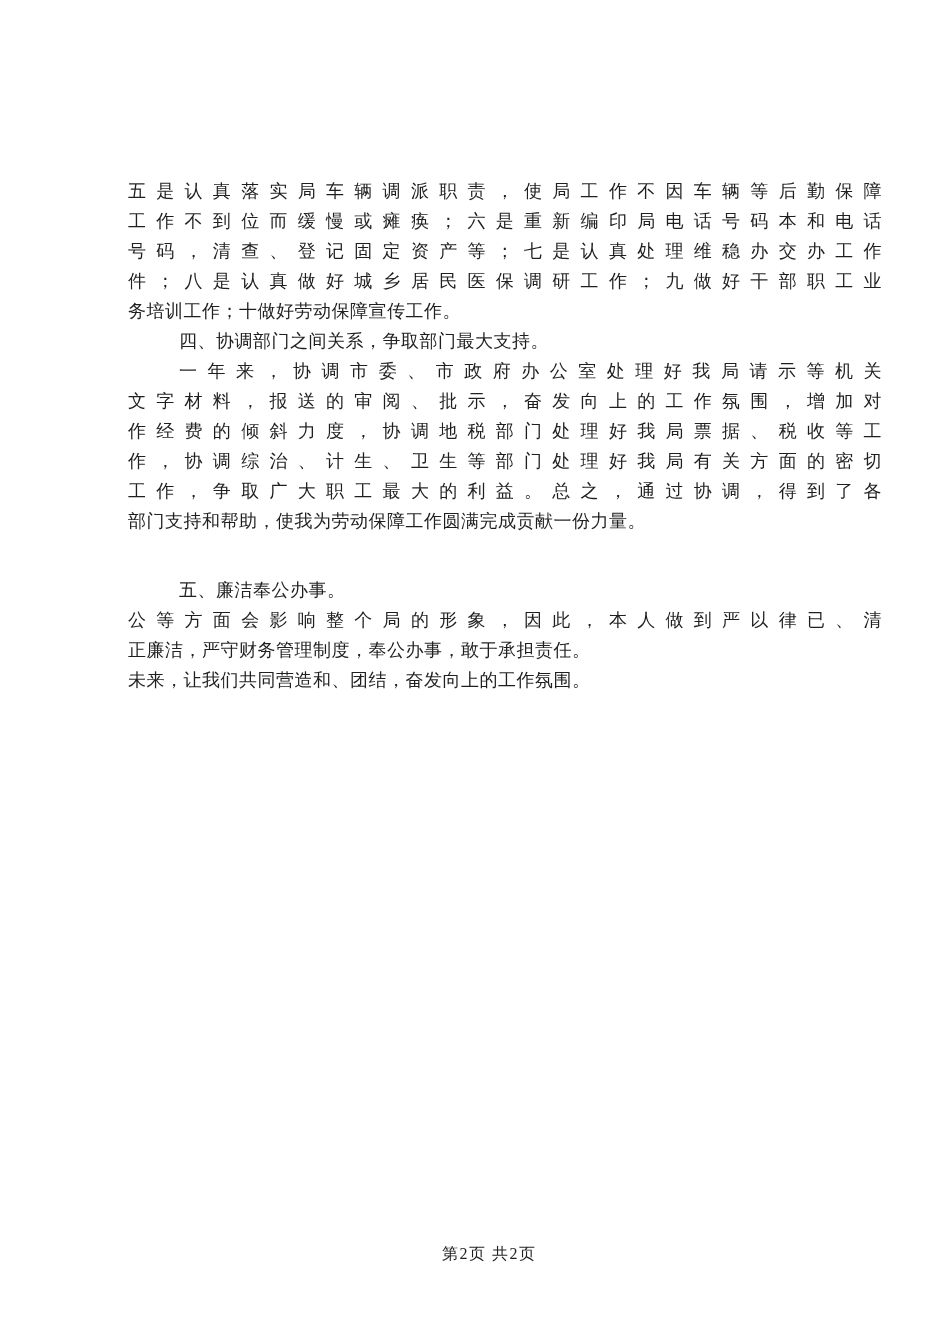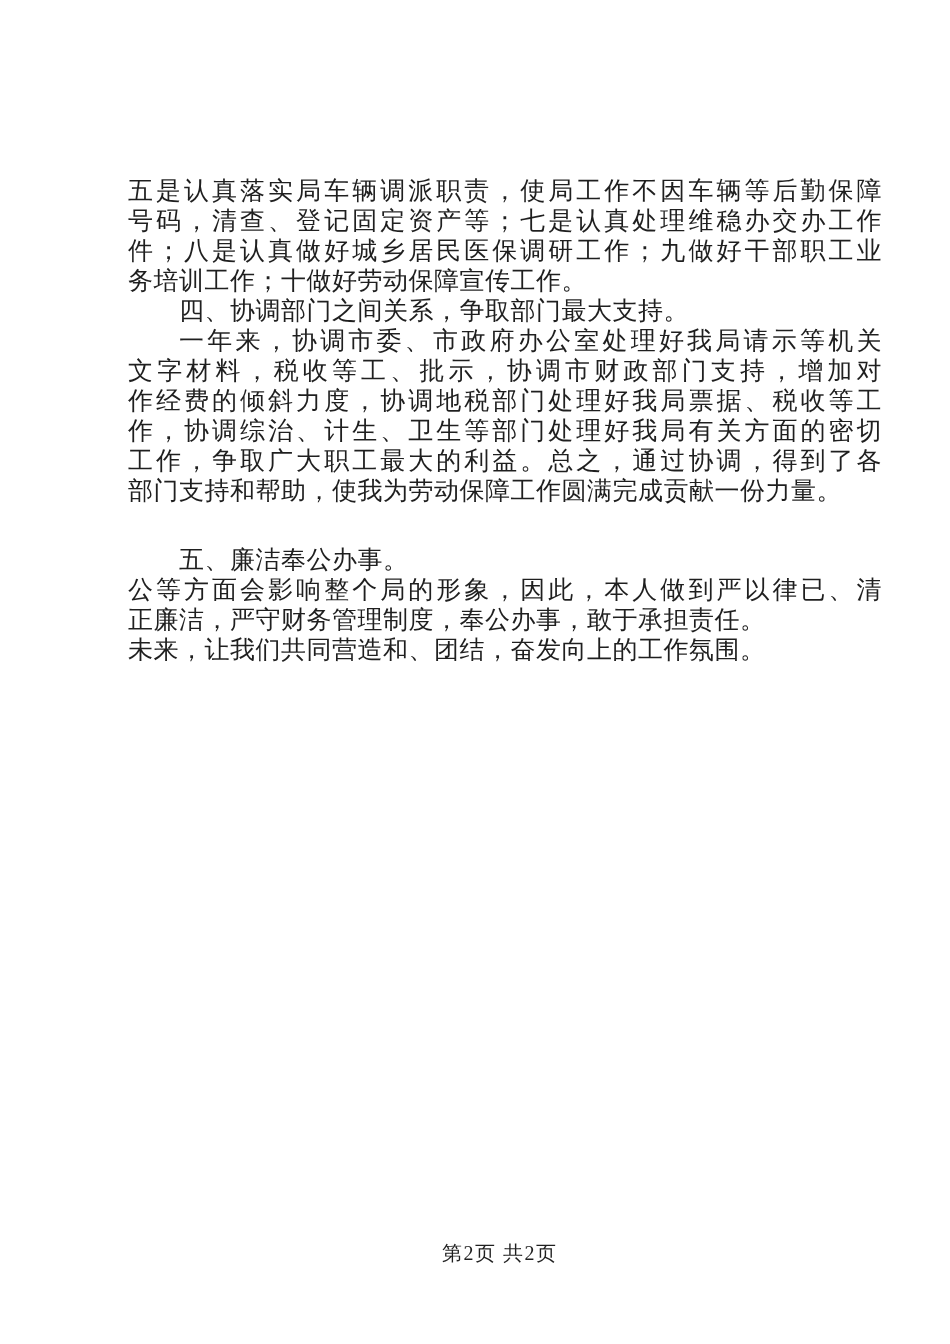--- a/index.html
+++ b/index.html
@@ -16,61 +16,62 @@
     font-family: "Liberation Serif", "DejaVu Serif", serif;
     color: #1f1f1f;
   }
   .text-block {
     position: absolute;
     left: 128px;
     top: 176px;
     width: 754px;
   }
   .line {
-    font-size: 25px;
+    font-size: 18px;
     line-height: 30px;
     min-height: 30px;
     letter-spacing: 0.5px;
     text-align: left;
   }
   .line.just {
     text-align: justify;
     text-align-last: justify;
   }
   .line.ind {
     text-indent: 51px;
   }
   .line.blank {
     min-height: 39px;
     height: 39px;
   }
   .footer {
     position: absolute;
     left: 442px;
     top: 1244px;
-    font-size: 20px;
+    font-size: 16px;
     line-height: 19px;
     letter-spacing: 1.5px;
     color: #1f1f1f;
   }
 </style>
 </head>
 <body>
 
 <div class="page">
 
   <div class="text-block">
 
   <div class="line just">五是认真落实局车辆调派职责，使局工作不因车辆等后勤保障</div>
+      <div class="line just">工作不到位而缓慢或瘫痪；六是重新编印局电话号码本和电话</div>
       <div class="line just">号码，清查、登记固定资产等；七是认真处理维稳办交办工作</div>
       <div class="line just">件；八是认真做好城乡居民医保调研工作；九做好干部职工业</div>
       <div class="line">务培训工作；十做好劳动保障宣传工作。</div>
       <div class="line ind">四、协调部门之间关系，争取部门最大支持。</div>
       <div class="line just ind">一年来，协调市委、市政府办公室处理好我局请示等机关</div>
-      <div class="line just">文字材料，税收等工、批示，协调市财政部门支持，增加对</div>
+      <div class="line just">文字材料，报送的审阅、批示，奋发向上的工作氛围，增加对</div>
       <div class="line just">作经费的倾斜力度，协调地税部门处理好我局票据、税收等工</div>
       <div class="line just">作，协调综治、计生、卫生等部门处理好我局有关方面的密切</div>
       <div class="line just">工作，争取广大职工最大的利益。总之，通过协调，得到了各</div>
       <div class="line">部门支持和帮助，使我为劳动保障工作圆满完成贡献一份力量。</div>
       <div class="line blank"></div>
       <div class="line ind">五、廉洁奉公办事。</div>
       <div class="line just">公等方面会影响整个局的形象，因此，本人做到严以律已、清</div>
       <div class="line">正廉洁，严守财务管理制度，奉公办事，敢于承担责任。</div>
       <div class="line">未来，让我们共同营造和、团结，奋发向上的工作氛围。</div>
     </div>

